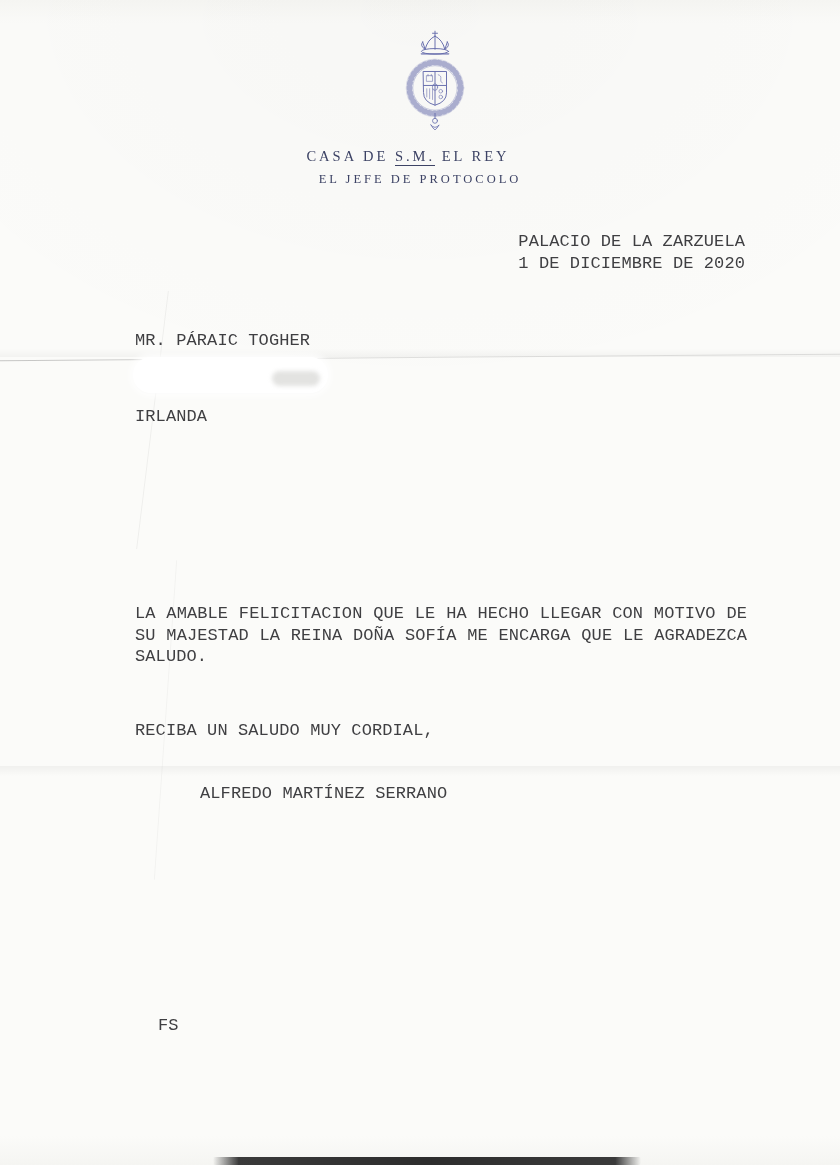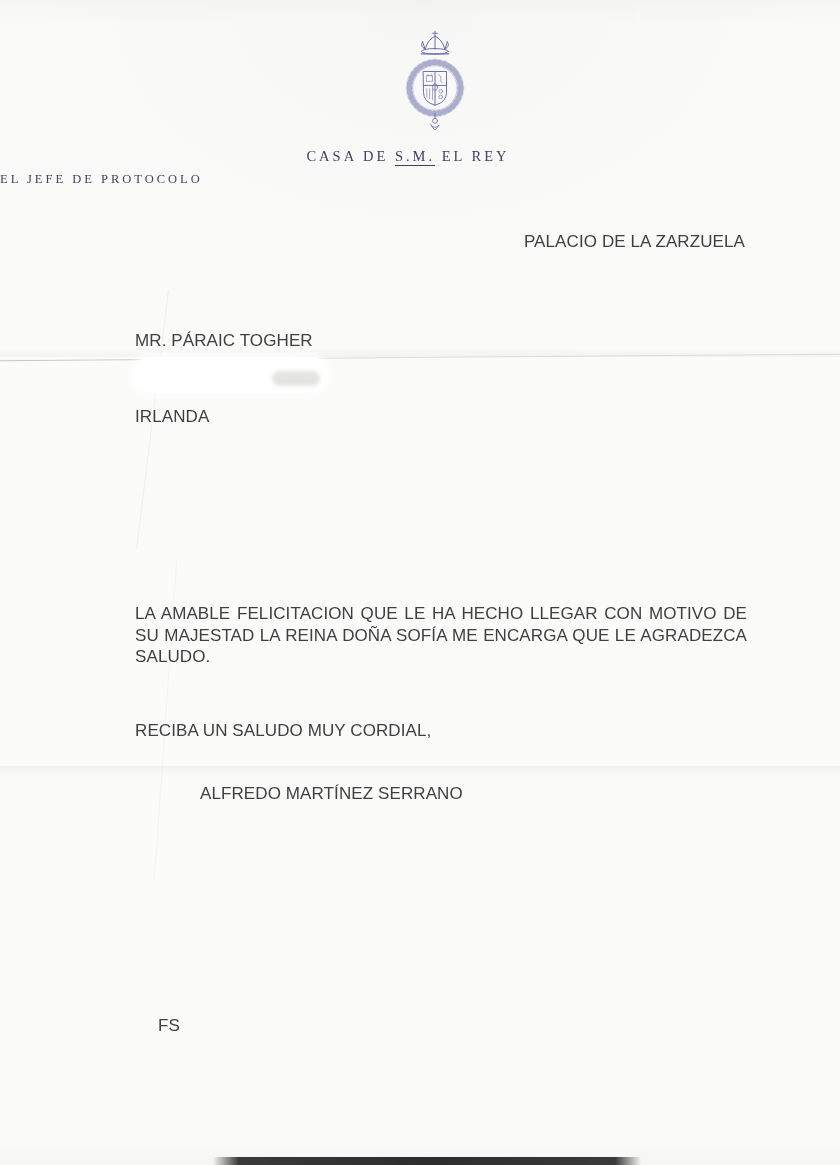--- a/index.html
+++ b/index.html
@@ -17,26 +17,26 @@
   }
   
   .emblem{position:absolute;left:398px;top:30px;width:74px;height:106px;}
   .org-line{
     position:absolute;left:0;top:148px;width:816px;text-align:center;
     font-family:"Liberation Serif","DejaVu Serif",serif;
     font-size:14.5px;letter-spacing:3px;color:#3d4365;font-weight:500;
   }
   .org-line .ul{border-bottom:1px solid #3d4365;padding-bottom:1px;}
   .office-line{
-    position:absolute;left:0;top:172px;width:840px;text-align:left;
+    position:absolute;left:0;top:172px;width:840px;text-align:center;
     font-family:"Liberation Serif","DejaVu Serif",serif;
     font-size:12.5px;letter-spacing:3px;color:#3d4365;font-weight:500;
   }
   
-  .typed{color:#3f3f42;font-size:17px;line-height:21.5px;letter-spacing:0.1px;}
+  .typed{color:#3f3f42;font-size:17px;line-height:21.5px;letter-spacing:0.1px;font-family:Liberation Mono, monospace;}
   .dateline{position:absolute;right:95px;top:231px;text-align:right;}
   .recipient-name{position:absolute;left:135px;top:330px;}
   .country{position:absolute;left:135px;top:406px;}
   .sender-line{position:absolute;left:135px;top:529px;}
   .body-par{position:absolute;left:135px;top:603px;width:612px;}
   .body-par .ln{text-align:justify;text-align-last:justify;white-space:nowrap;overflow:hidden;}
   .body-par .ln.last{text-align:center;text-align-last:left;white-space:normal;}
   .closing{position:absolute;left:135px;top:720px;}
   .signature-name{position:absolute;left:200px;top:783px;}
   .initials{position:absolute;left:135px;top:1015px;margin-left:23px;}
@@ -125,20 +125,21 @@
         <path d="M40 115 q5 6 10 0 q-3 5 -5 6 q-2 -1 -5 -6" stroke-width="1"></path>
       </g>
     </svg>
   </div>
 
   <div class="org-line"><span>CASA DE </span><span class="ul">S.M.</span><span> EL REY</span></div>
   <div class="office-line">EL JEFE DE PROTOCOLO</div>
 
   <div class="dateline typed">
     <div>PALACIO DE LA ZARZUELA</div>
+    <div>1 DE DICIEMBRE DE 2020</div>
   </div>
 
   <div class="recipient-name typed">MR. PÁRAIC TOGHER</div>
   <div class="redaction"></div>
   <div class="redaction-smudge"></div>
   <div class="country typed">IRLANDA</div>
 
 
   <div class="body-par typed">
     <div class="ln">LA AMABLE FELICITACION QUE LE HA HECHO LLEGAR CON MOTIVO DE</div>

